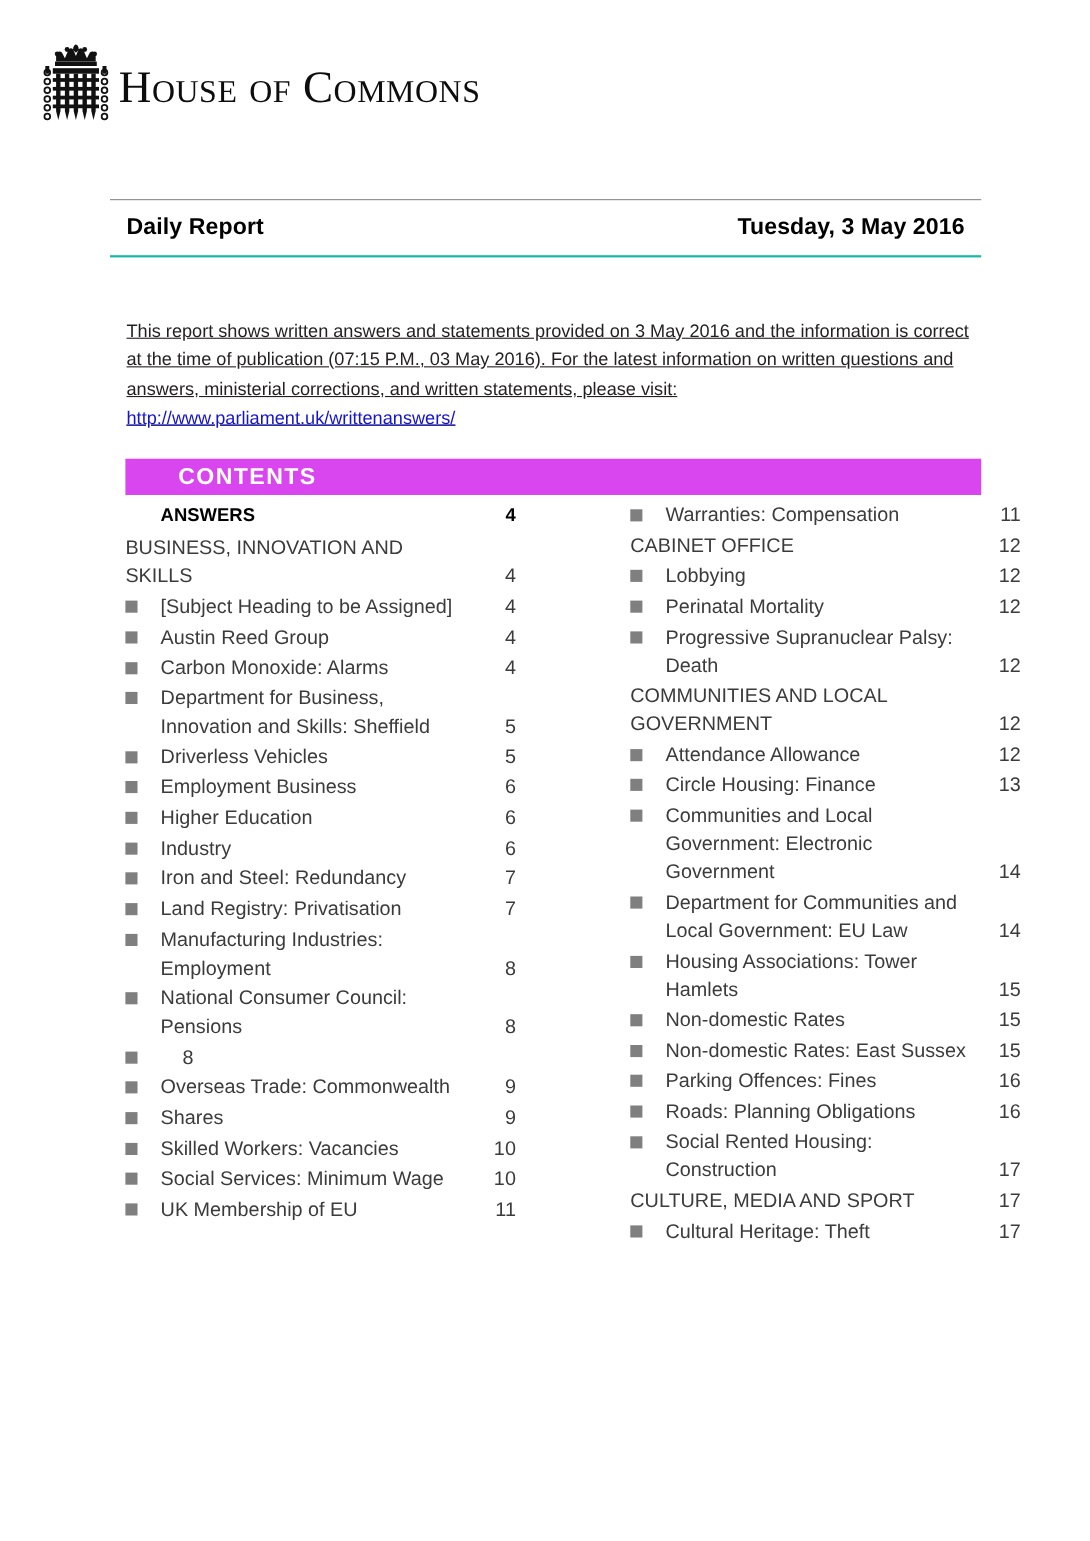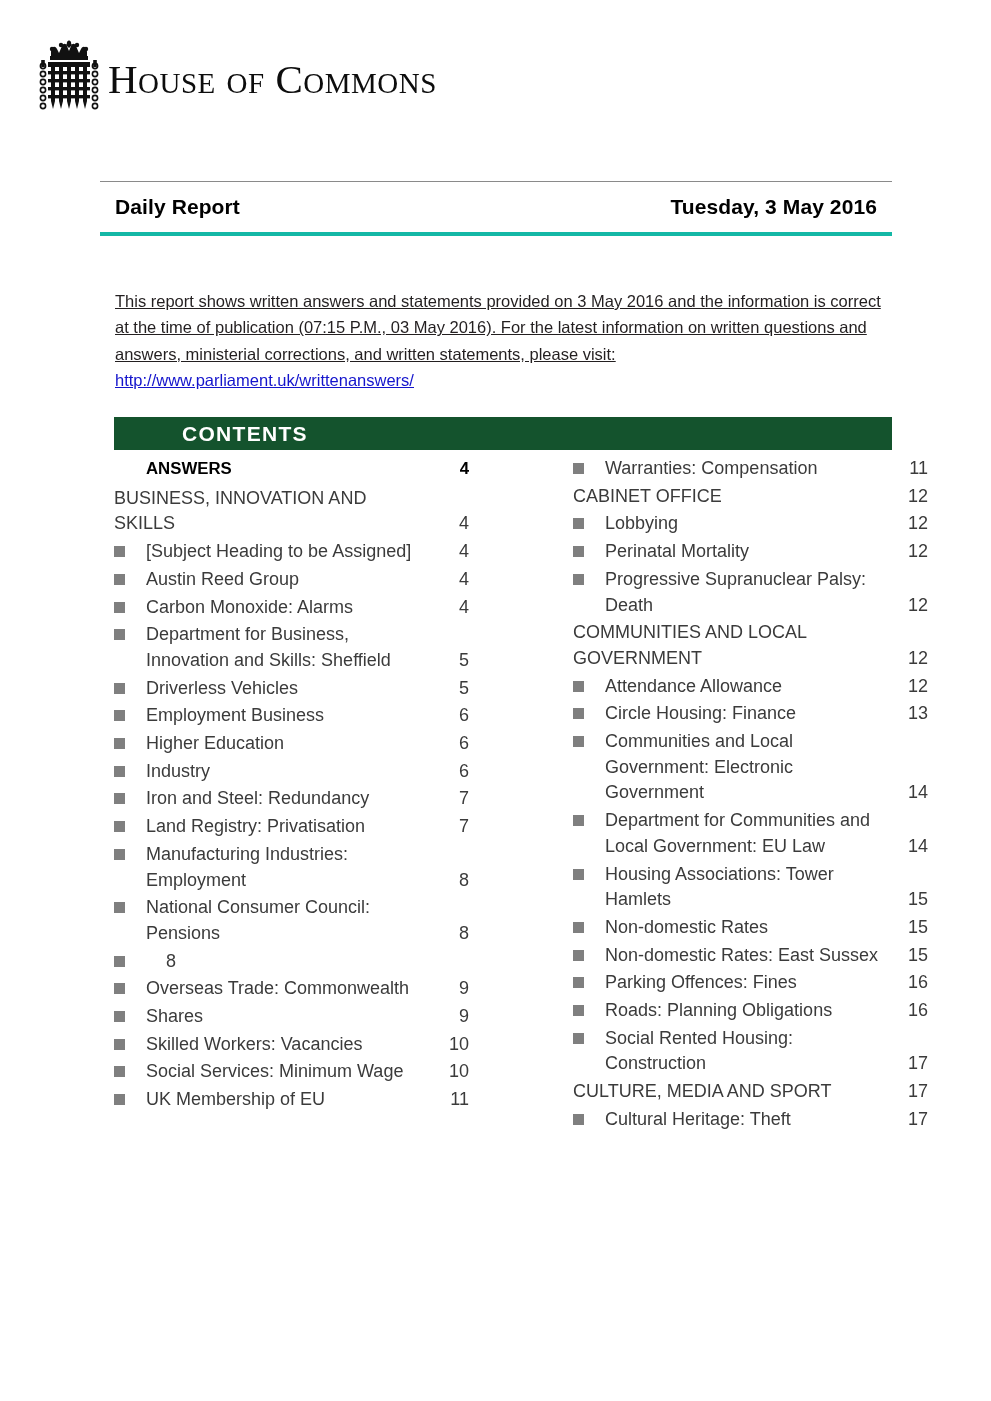--- a/index.html
+++ b/index.html
@@ -43,21 +43,21 @@
     font-size: 29px;
   }
 
   
   .title-band {
     position: absolute;
     left: 100px;
     top: 181px;
     width: 792px;
     border-top: 1px solid #8a8a8a;
-    border-bottom: 4px solid #14b8a6;
+    border-bottom: 2px solid #14b8a6;
     box-sizing: border-box;
     padding: 13px 15px 13px 15px;
     display: flex;
     justify-content: space-between;
     align-items: baseline;
   }
   .title-band .t-left,
   .title-band .t-right {
     font-size: 21px;
     font-weight: bold;
@@ -81,28 +81,28 @@
     text-decoration: underline;
   }
 
   
   .contents-banner {
     position: absolute;
     left: 114px;
     top: 417px;
     width: 778px;
     height: 33px;
-    background: #14532d;
+    background: #d946ef;
     color: #ffffff;
     font-size: 21px;
     font-weight: bold;
     letter-spacing: 1.3px;
     display: flex;
     align-items: center;
-    padding-left: 68px;
+    padding-left: 48px;
     box-sizing: border-box;
   }
 
   
   .toc {
     position: absolute;
     left: 114px;
     top: 456px;
     width: 778px;
     display: flex;

